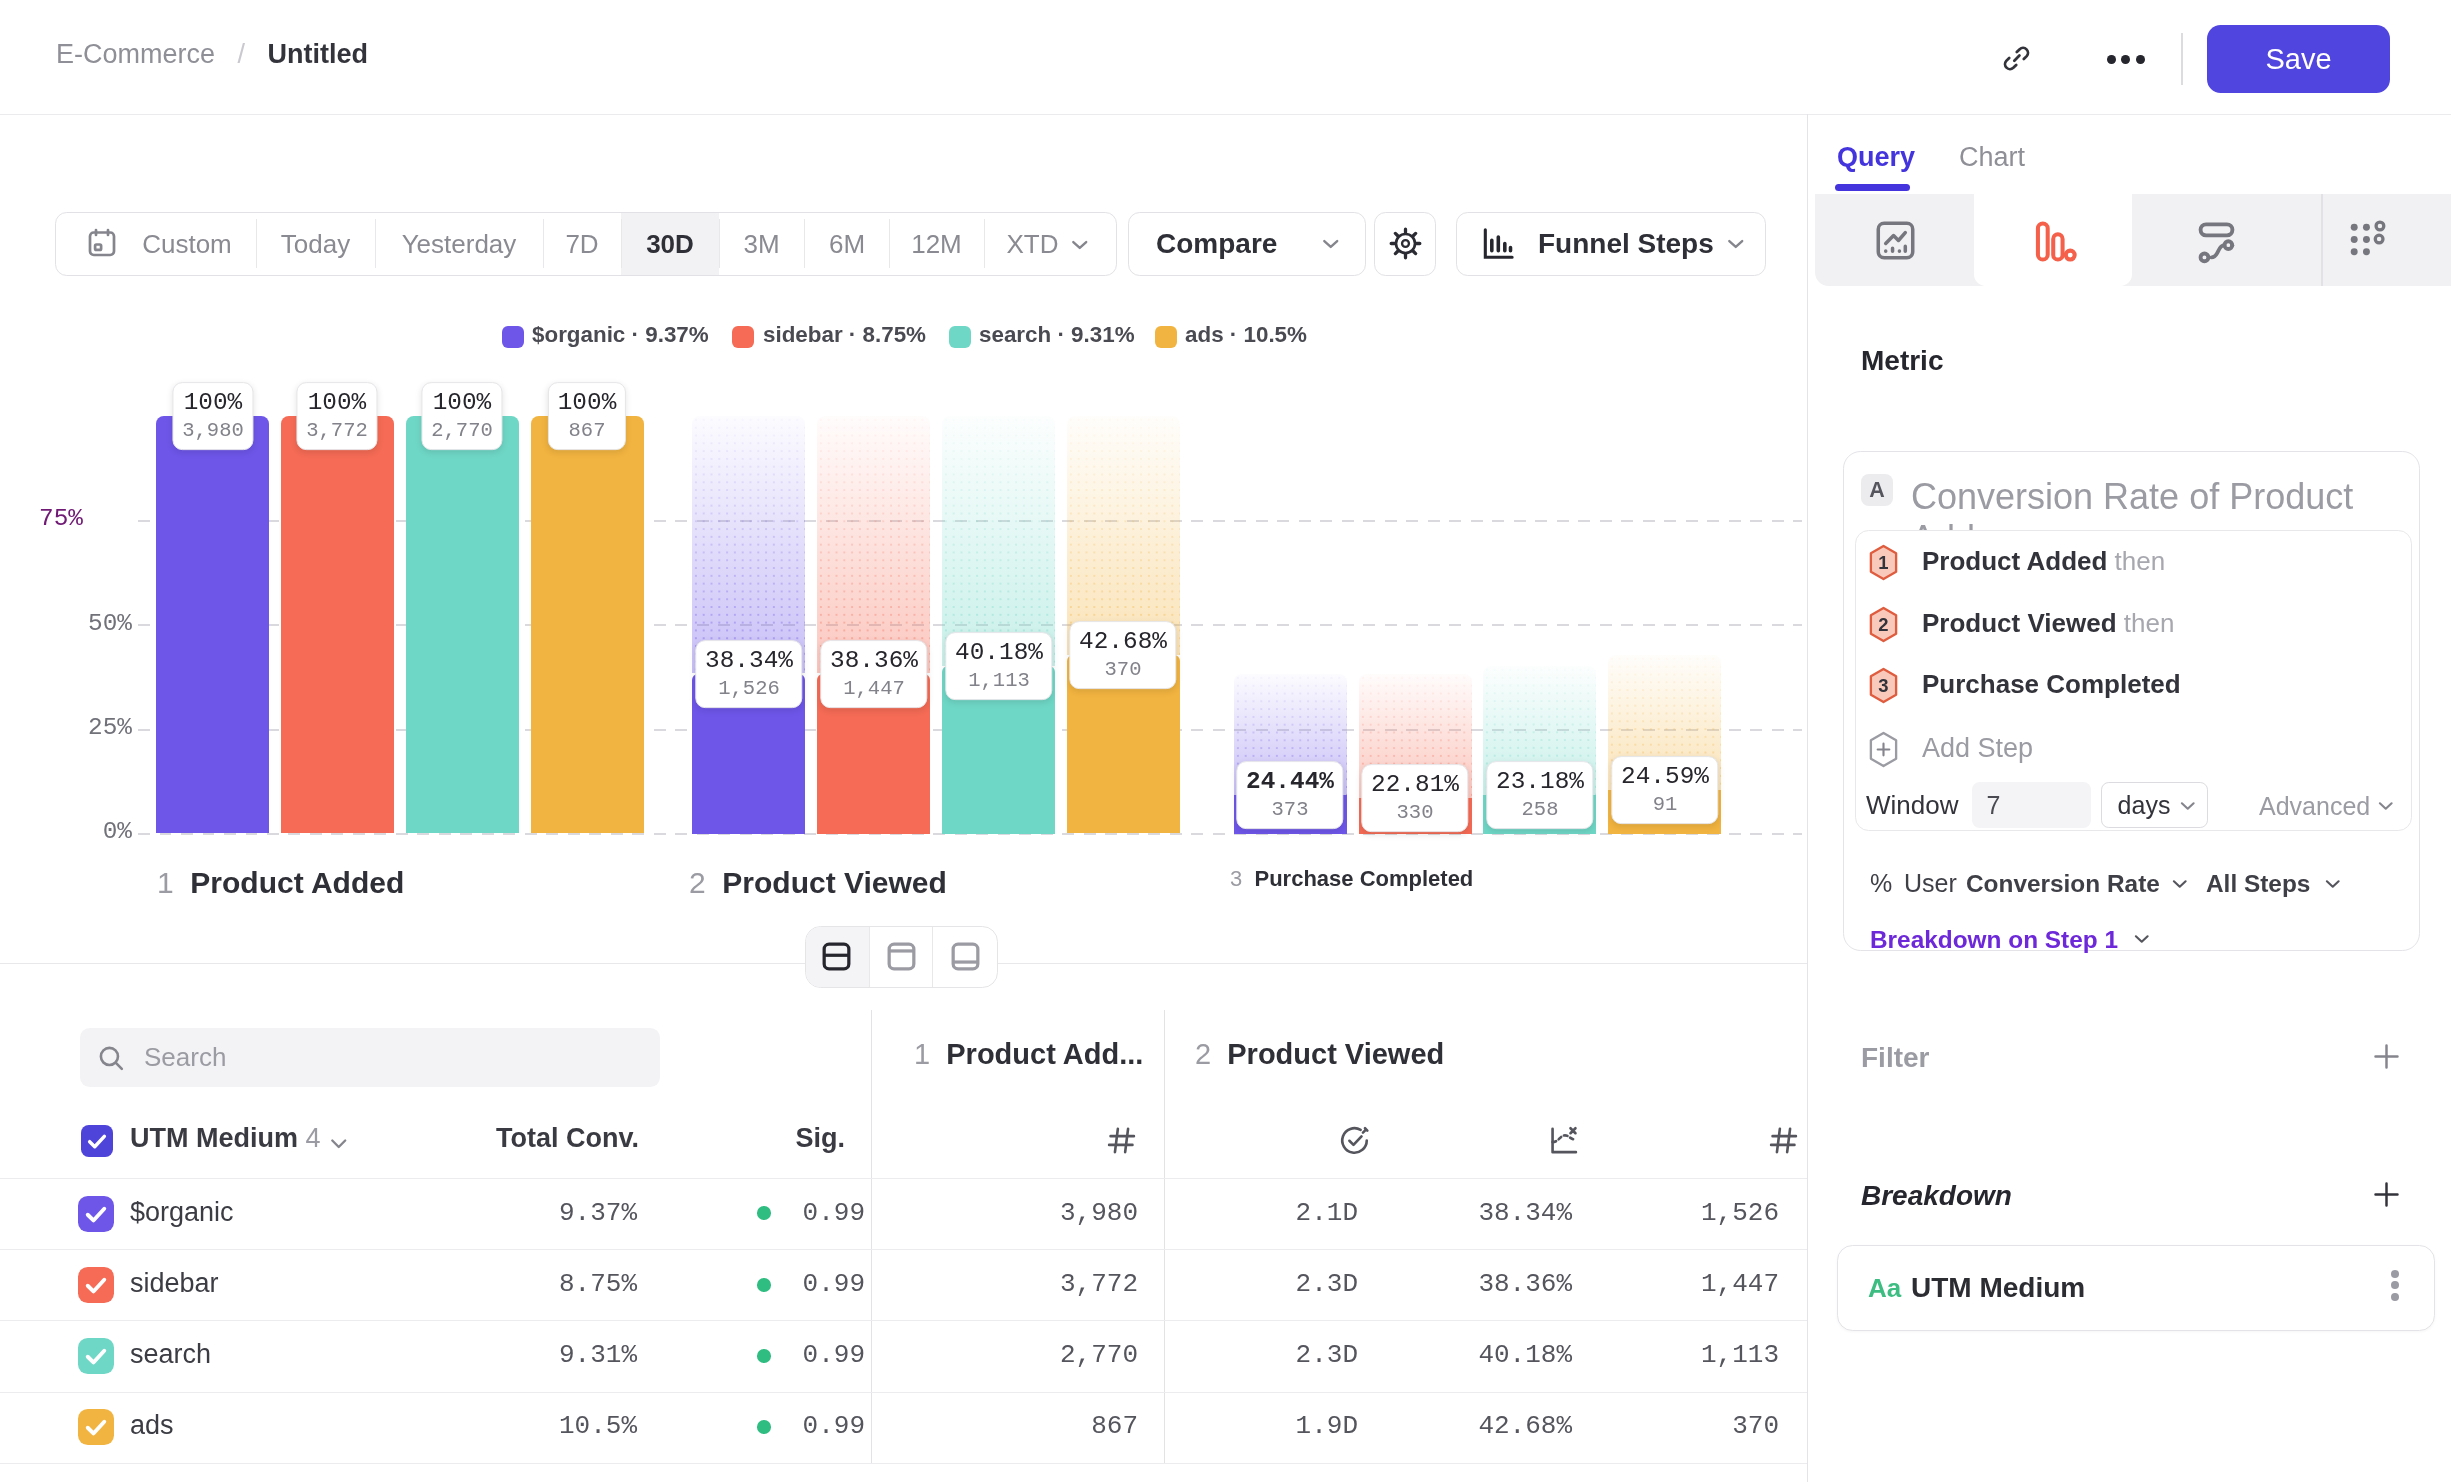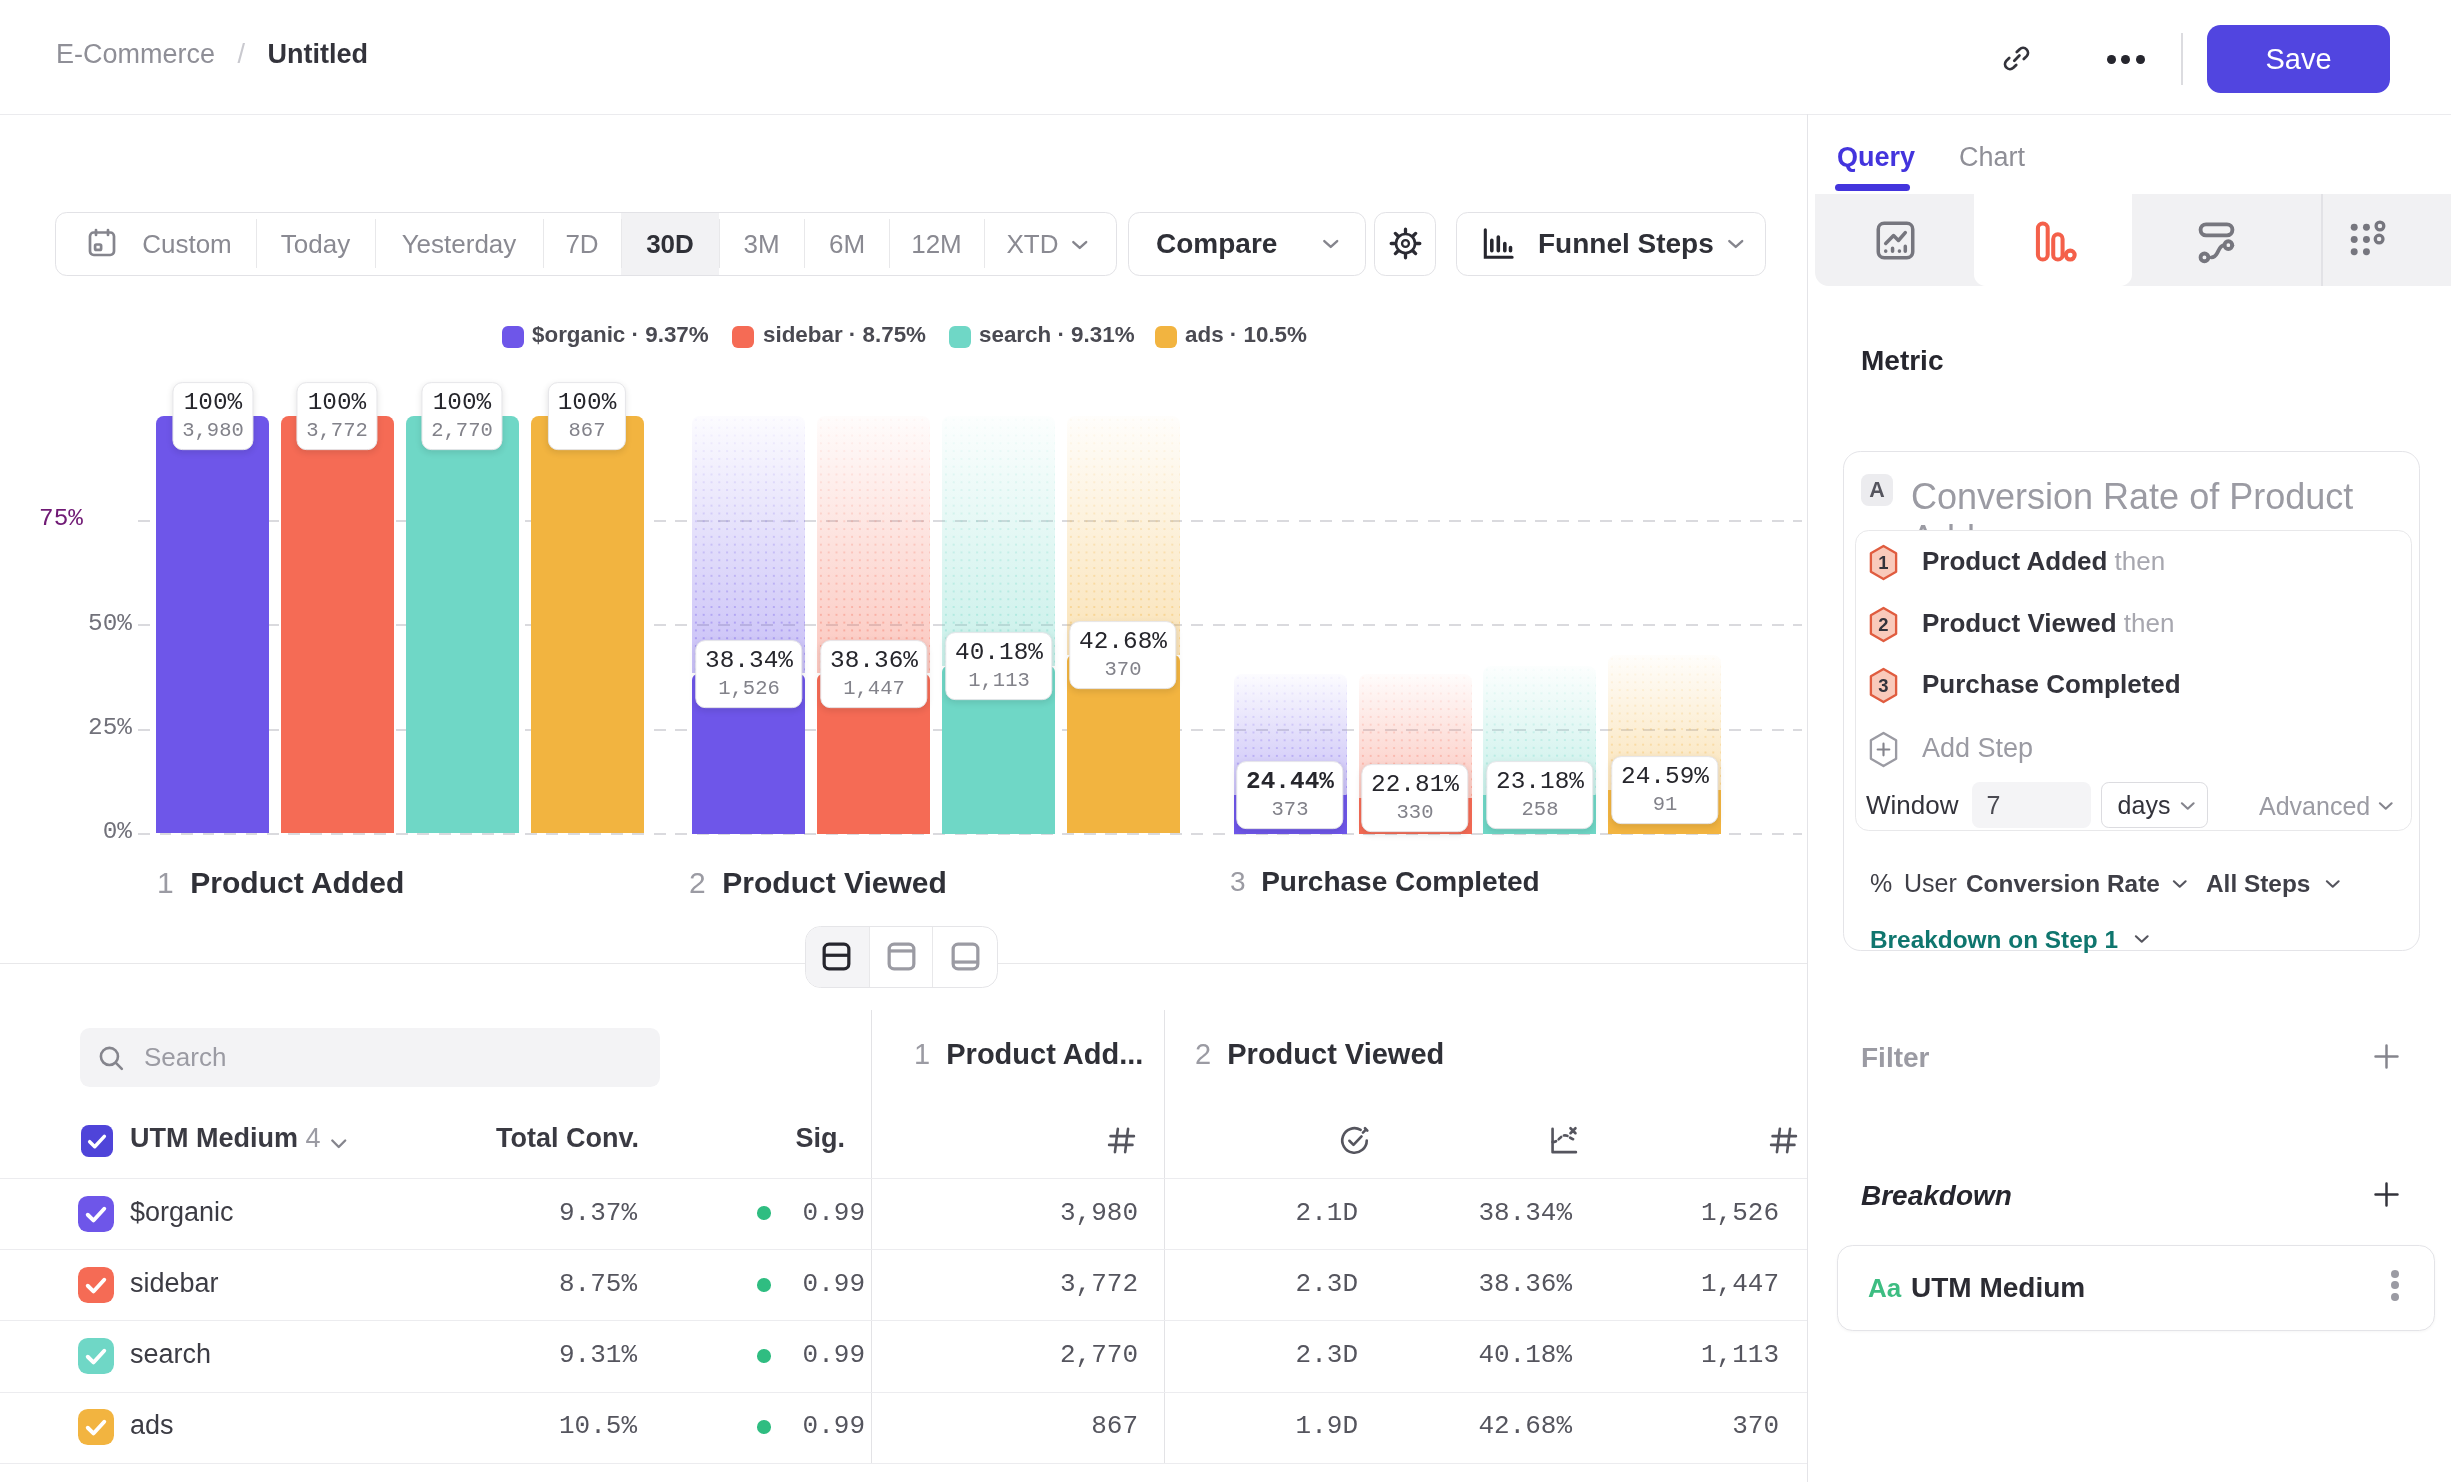--- a/index.html
+++ b/index.html
@@ -97,21 +97,21 @@
 <div class="abs" style="left:1870px;top:869px;font-size:25px;color:#3f3f47;">%</div>
 <div class="abs" style="left:1904px;top:869px;font-size:25px;color:#3f3f47;">User</div>
 <div class="abs" style="left:1966px;top:870px;font-size:24.4px;font-weight:700;color:#3f3f47;">Conversion Rate</div>
 <svg class="abs" style="left:2170px;top:874px;" width="19.5" height="19.5" viewBox="0 0 20 20" fill="none" stroke="#55555e" stroke-width="2.2" stroke-linecap="round" stroke-linejoin="round">
       <path d="M4 7.5 L10 13 L16 7.5"></path>
     </svg>
 <div class="abs" style="left:2206px;top:870px;font-size:24.4px;font-weight:700;color:#3f3f47;">All Steps</div>
 <svg class="abs" style="left:2323px;top:874px;" width="19.5" height="19.5" viewBox="0 0 20 20" fill="none" stroke="#55555e" stroke-width="2.2" stroke-linecap="round" stroke-linejoin="round">
       <path d="M4 7.5 L10 13 L16 7.5"></path>
     </svg>
-<div class="abs" style="left:1870px;top:926px;font-size:24.4px;font-weight:700;color:#0f766e;">Breakdown on Step 1</div>
+<div class="abs" style="left:1870px;top:926px;font-size:24.4px;font-weight:700;color:#6d28d9;">Breakdown on Step 1</div>
 <svg class="abs" style="left:2132px;top:929px;" width="19.5" height="19.5" viewBox="0 0 20 20" fill="none" stroke="#55555e" stroke-width="2.2" stroke-linecap="round" stroke-linejoin="round">
       <path d="M4 7.5 L10 13 L16 7.5"></path>
     </svg>
 <div class="abs" style="left:1861px;top:1042px;font-size:28px;font-weight:700;color:#9b9ba3;">Filter</div>
 <svg class="abs" style="left:2370px;top:1040px;" width="33" height="33" viewBox="0 0 24 24" fill="none" stroke="#85858d" stroke-width="1.8" stroke-linecap="round">
       <path d="M12 4 V20 M4 12 H20"></path>
     </svg>
 <div class="abs" style="left:1861px;top:1180px;font-size:28px;font-weight:700;color:#26262e;font-style:italic;">Breakdown</div>
 <svg class="abs" style="left:2370px;top:1178px;" width="33" height="33" viewBox="0 0 24 24" fill="none" stroke="#33333b" stroke-width="1.8" stroke-linecap="round">
       <path d="M12 4 V20 M4 12 H20"></path>
@@ -264,21 +264,21 @@
 <div class="abs" style="left:1608px;top:655px;width:113px;height:135px;background-image:linear-gradient(to top, rgba(242,180,64,0.38), rgba(242,180,64,0.02));border-radius:7.8px 7.8px 0 0;z-index:1;overflow:hidden;">
       <div style="position:absolute;inset:0;background-image:radial-gradient(rgba(242,180,64,0.55) 1.2px, transparent 1.3px);background-size:7.8px 7.8px;-webkit-mask-image:linear-gradient(to top, rgba(0,0,0,0.75), rgba(0,0,0,0.06));mask-image:linear-gradient(to top, rgba(0,0,0,0.75), rgba(0,0,0,0.06));"></div>
     </div>
 <div class="abs" style="left:1608px;top:790px;width:113px;height:44px;background:#f2b440;border-radius:0 0 0 0;z-index:2;"></div>
 <div class="abs" style="left:1665px;top:790px;transform:translate(-50%,-50%);background:#fff;border:1px solid #e6e6e9;border-radius:9.8px;box-shadow:0 2px 5.9px rgba(0,0,0,0.10);padding:4.9px 8.8px 5.9px;text-align:center;z-index:5;">
       <div class="mono" style="font-size:24.4px;color:#26262c;line-height:30px;white-space:nowrap;">24.59%</div>
       <div class="mono" style="font-size:20.5px;color:#82828a;line-height:25px;white-space:nowrap;">91</div>
     </div>
 <div class="abs" style="left:157px;top:866px;font-size:30px;color:#9b9ba3;">1&nbsp; <span style="color:#2f3037;font-weight:700;">Product Added</span></div>
 <div class="abs" style="left:689px;top:866px;font-size:30px;color:#9b9ba3;">2&nbsp; <span style="color:#2f3037;font-weight:700;">Product Viewed</span></div>
-<div class="abs" style="left:1230px;top:866px;font-size:28px;color:#9b9ba3;">3&nbsp; <span style="color:#2f3037;font-weight:700;">Purchase Completed</span></div>
+<div class="abs" style="left:1230px;top:866px;font-size:22px;color:#9b9ba3;">3&nbsp; <span style="color:#2f3037;font-weight:700;">Purchase Completed</span></div>
 <div class="abs" style="left:0;top:963px;width:1807px;height:1px;background:#e8e8ea;"></div>
 <div class="abs" style="left:805px;top:926px;width:193px;height:62px;background:#fff;border:1px solid #e5e5e8;border-radius:15.6px;z-index:6;overflow:hidden;display:flex;">
 <div style="width:64px;height:100%;background:#f4f4f6;border-right:1px solid #e8e8ea;"></div>
 <div style="width:63px;height:100%;border-right:1px solid #e8e8ea;"></div>
 <div style="width:64px;height:100%;"></div>
 </div>
 <svg class="abs" style="left:818px;top:938px;z-index:7;" width="37" height="37" viewBox="0 0 24 24" fill="none" stroke="#26262e" stroke-width="2.1" stroke-linejoin="round">
       <rect x="4" y="4" width="16" height="16" rx="3.2"></rect>
       <path d="M4 11.2 H20"></path>
     </svg>

